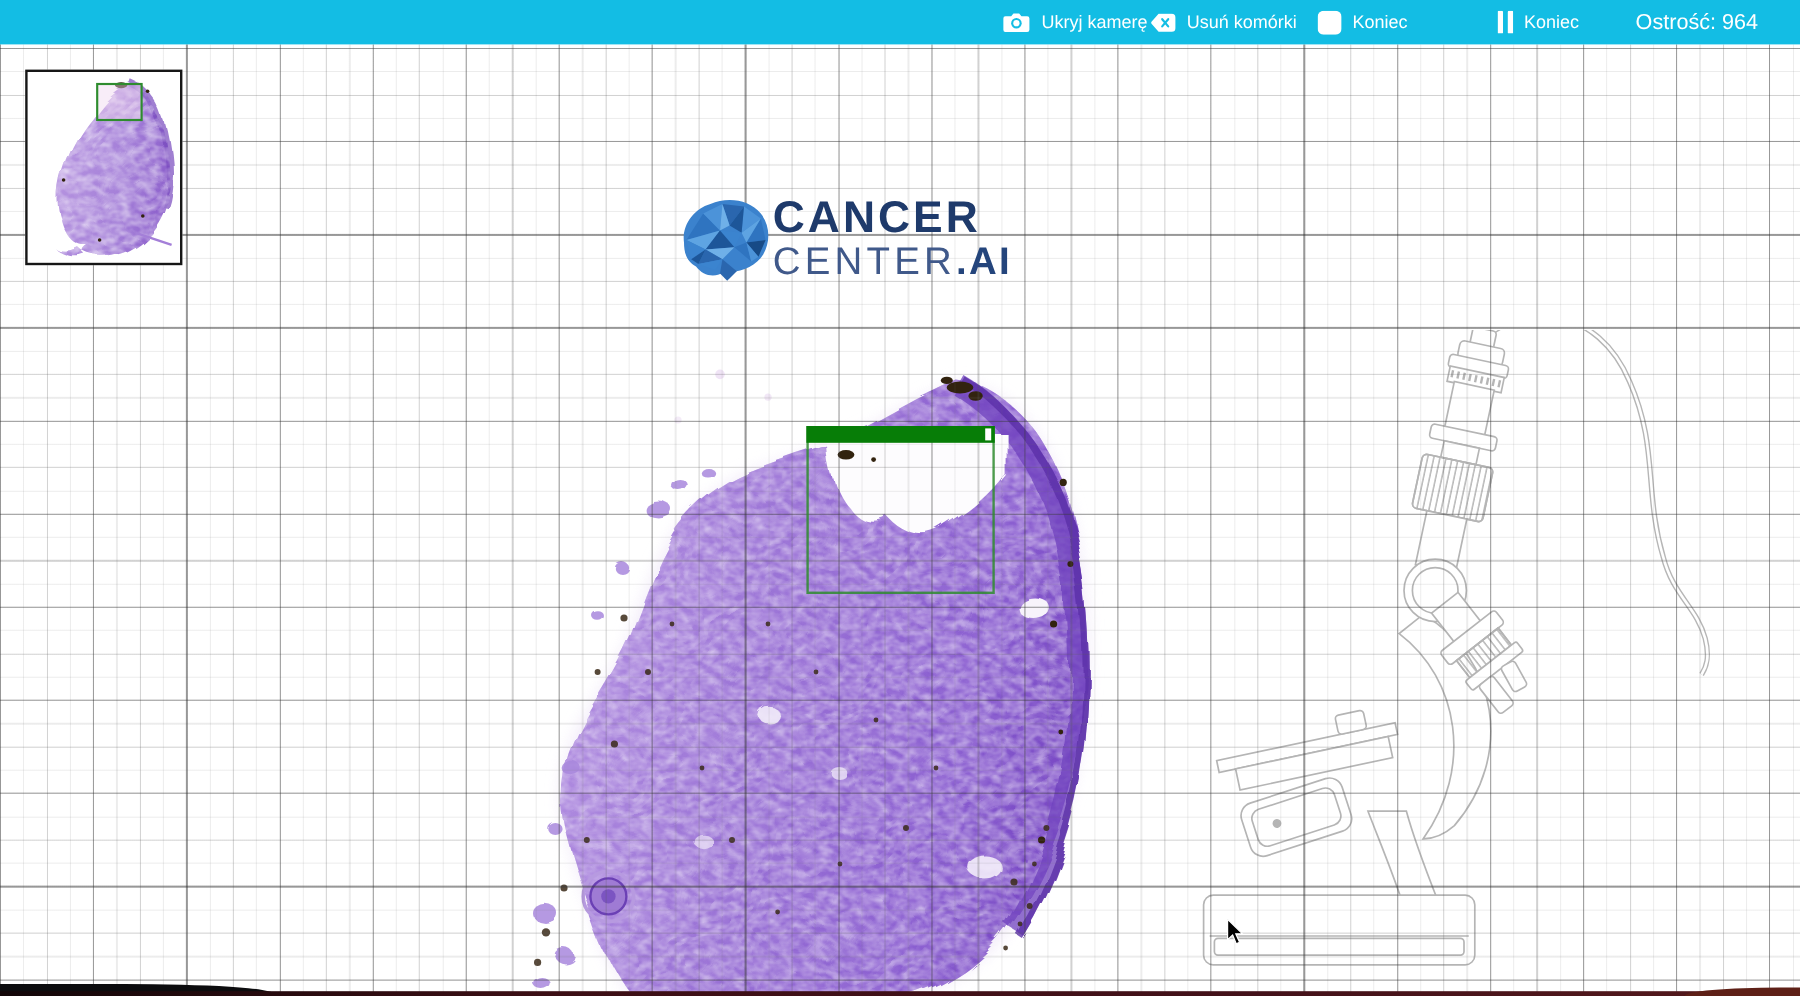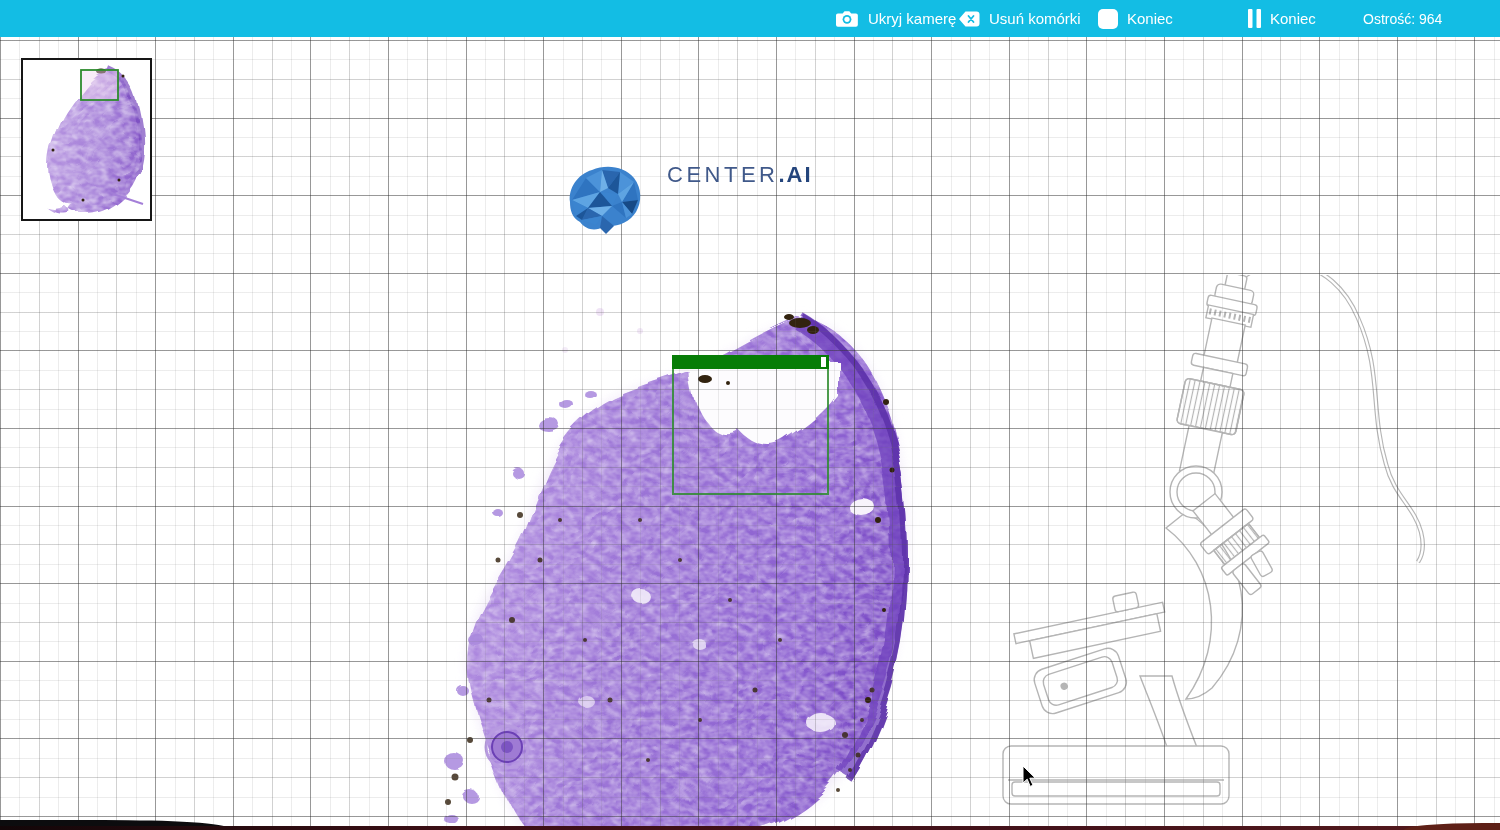--- a/index.html
+++ b/index.html
@@ -12,40 +12,40 @@
   .topbar{
     position:absolute;left:0;top:0;width:1500px;height:37px;
     background:#13bde4;z-index:20;
   }
   .tb-btn{
     position:absolute;top:0;height:37px;display:flex;align-items:center;gap:9px;
     color:#ffffff;font-size:15px;cursor:pointer;white-space:nowrap;
   }
   .tb-btn svg{display:block}
   .tb-focus{position:absolute;top:0;height:37px;display:flex;align-items:center;
-    color:#ffffff;font-size:14px;}
+    color:#ffffff;font-size:18px;}
   
   .grid{
     position:absolute;left:0;top:37px;width:1500px;height:793px;z-index:4;
     pointer-events:none;
     background-image:
       repeating-linear-gradient(to right, rgba(40,40,40,0.34) 0 1px, transparent 1px 77.6px),
       repeating-linear-gradient(to bottom, rgba(40,40,40,0.34) 0 1px, transparent 1px 77.6px),
       repeating-linear-gradient(to right, rgba(70,70,70,0.16) 0 1px, transparent 1px 38.8px),
       repeating-linear-gradient(to bottom, rgba(70,70,70,0.16) 0 1px, transparent 1px 38.8px),
       repeating-linear-gradient(to right, rgba(110,110,110,0.13) 0 1px, transparent 1px 19.4px),
       repeating-linear-gradient(to bottom, rgba(110,110,110,0.13) 0 1px, transparent 1px 19.4px);
     background-position:0 3px;
   }
   
   .tissue-layer,.scope-layer{position:absolute;z-index:2;}
   .logo{position:absolute;left:560px;top:158px;z-index:6;pointer-events:none;}
   .logo .brand{position:absolute;left:84px;top:4px;line-height:1;}
   .logo .t1{font-size:37px;font-weight:bold;letter-spacing:2.5px;color:#1e3a6b;}
-  .logo .t2{font-size:22px;letter-spacing:3.5px;color:#40598a;margin-top:2px;font-weight:normal;margin-left:23px;}
+  .logo .t2{font-size:32px;letter-spacing:3.5px;color:#40598a;margin-top:2px;font-weight:normal;}
   .logo .t2 .bold{font-weight:bold;color:#24457c;letter-spacing:2px;}
   
   .minimap{
     position:absolute;left:21px;top:58px;width:131px;height:163px;
     background:#ffffff;border:2px solid #161616;z-index:8;cursor:pointer;
     box-sizing:border-box;
   }
   
   .selection{
     position:absolute;left:672px;top:355px;width:157px;height:140px;z-index:7;
@@ -283,20 +283,21 @@
       <polygon points="626,200 636,212 630,216" fill="#4c93d9"></polygon>
       <polygon points="576,198 592,206 580,214" fill="#3b84cf"></polygon>
       <polygon points="592,206 616,204 606,214" fill="#6fb0e8"></polygon>
       <polygon points="592,206 606,214 586,218" fill="#2a66ae"></polygon>
       <polygon points="580,214 592,206 586,218" fill="#1d5699"></polygon>
       <polygon points="586,218 606,214 600,223" fill="#3b84cf"></polygon>
       <polygon points="606,214 618,224 610,232 604,226" fill="#2a66ae"></polygon>
     </g>
   </svg>
   <div class="brand">
+    <div class="t1">CANCER</div>
     <div class="t2"><span>CENTER</span><span class="bold">.AI</span></div>
   </div>
 </div>
 
 <div class="minimap">
   <svg width="127" height="159" viewBox="0 0 127 159">
     <defs>
       <linearGradient id="gMini" x1="0" y1="0" x2="1" y2="0.3">
         <stop offset="0" stop-color="#bb9ae2"></stop>
         <stop offset="0.7" stop-color="#a47fd8"></stop>

